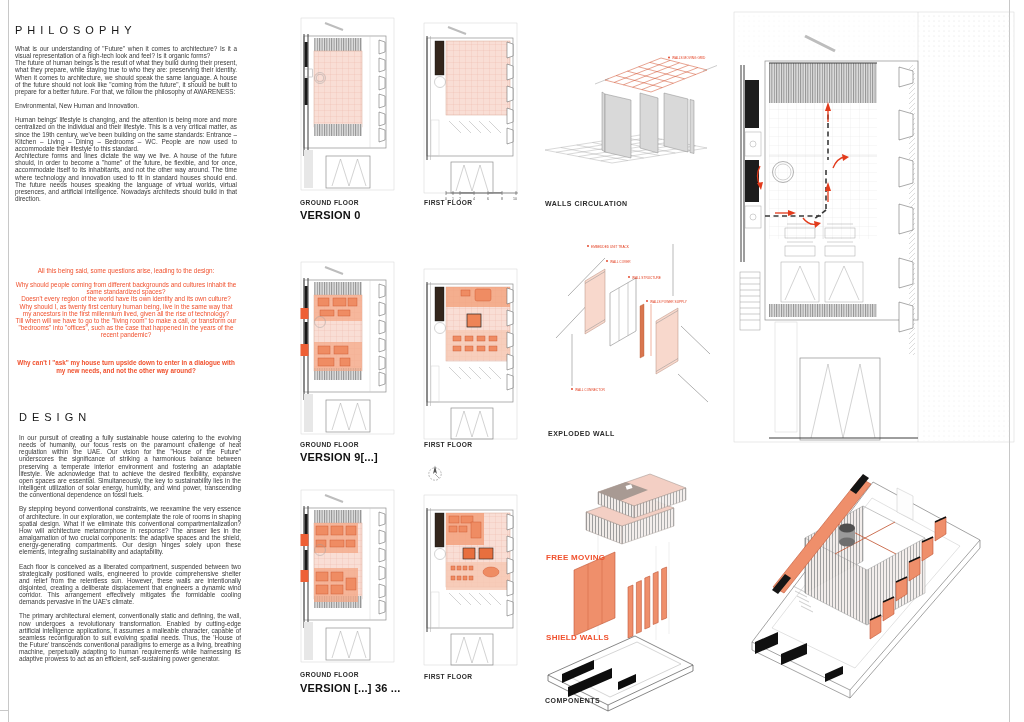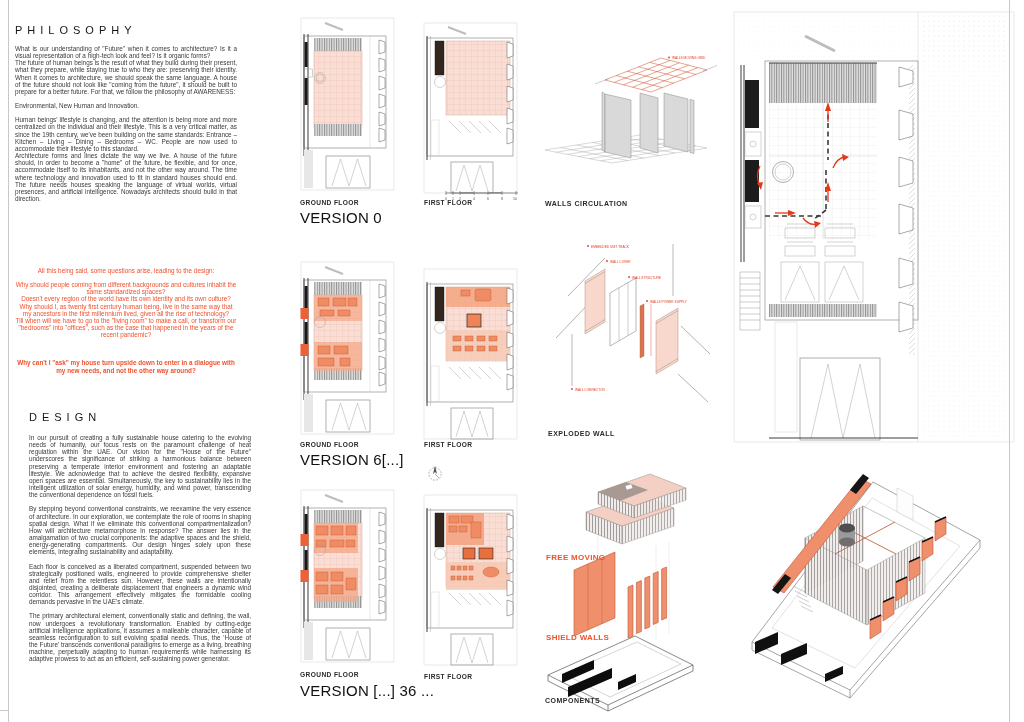--- a/index.html
+++ b/index.html
@@ -8,21 +8,21 @@
   .abs{position:absolute}
   .hairline{position:absolute;background:#c8c8c8}
   .h{font-weight:normal;font-size:11px;letter-spacing:5px;color:#161616}
   .body-t{font-size:6.35px;line-height:1.13;text-align:justify;color:#3a3a3a;white-space:pre-line;margin-top:7px}
   .orange{color:#f0512e}
   .center{text-align:center}
   .q{font-size:6.35px;line-height:1.13;white-space:pre-line}
   .qfirst{margin-top:7px}
   .fq{font-weight:bold;margin-top:21px}
   .flabel{font-size:6.6px;font-weight:bold;letter-spacing:0.4px;color:#2b2b2b}
-  .vlabel{font-size:15px;font-weight:normal;color:#101010;letter-spacing:0.2px}
+  .vlabel{font-size:11px;font-weight:bold;color:#101010;letter-spacing:0.2px}
   .dlabel{font-size:7px;font-weight:bold;letter-spacing:0.5px;color:#2b2b2b}
   .olabel{font-size:8px;font-weight:bold;color:#f0512e;letter-spacing:0.3px}
   svg.abs{overflow:visible}
   .ol{fill:none;stroke:#8f8f8f;stroke-width:0.7}
   .olt{fill:none;stroke:#9c9c9c;stroke-width:0.45}
   .olf{fill:none;stroke:#cfcfcf;stroke-width:0.45}
   .wt{stroke:#3c3c3c;stroke-width:1;fill:none}
   .win path{fill:#fff;stroke:#555;stroke-width:0.5}
   .furn-d rect,.furn-d ellipse{fill:#ef8c63;stroke:#c9522a;stroke-width:0.4}
   .redl{stroke:#e23a1b;stroke-width:1.3;fill:none}
@@ -84,21 +84,21 @@
 
   <div class="abs orange center" style="left:0;top:243px;width:222px">
     <p class="q">All this being said, some questions arise, leading to the design:</p>
     <p class="q qfirst">Why should people coming from different backgrounds and cultures inhabit the same standardized spaces?</p>
     <p class="q">Doesn't every region of the world have its own identity and its own culture?</p>
     <p class="q">Why should I, as twenty first century human being, live in the same way that my ancestors in the first millennium lived, given all the rise of technology?</p>
     <p class="q">Till when will we have to go to the "living room" to make a call, or transform our "bedrooms" into "offices", such as the case that happened in the years of the recent pandemic?</p>
     <p class="q fq">Why can't I "ask" my house turn upside down to enter in a dialogue with my new needs, and not the other way around?</p>
   </div>
 
-  <div class="abs" style="left:14px;top:387px;width:222px">
+  <div class="abs" style="left:4px;top:387px;width:222px">
     <div class="h">DESIGN</div>
     <p class="body-t" style="margin-top:11px">In our pursuit of creating a fully sustainable house catering to the evolving needs of humanity, our focus rests on the paramount challenge of heat regulation within the UAE. Our vision for the "House of the Future" underscores the significance of striking a harmonious balance between preserving a temperate interior environment and fostering an adaptable lifestyle. We acknowledge that to achieve the desired flexibility, expansive open spaces are essential. Simultaneously, the key to sustainability lies in the intelligent utilization of solar energy, humidity, and wind power, transcending the conventional dependence on fossil fuels.</p>
     <p class="body-t">By stepping beyond conventional constraints, we reexamine the very essence of architecture. In our exploration, we contemplate the role of rooms in shaping spatial design. What if we eliminate this conventional compartmentalization? How will architecture metamorphose in response? The answer lies in the amalgamation of two crucial components: the adaptive spaces and the shield, energy-generating compartments. Our design hinges solely upon these elements, integrating sustainability and adaptability.</p>
     <p class="body-t">Each floor is conceived as a liberated compartment, suspended between two strategically positioned walls, engineered to provide comprehensive shelter and relief from the relentless sun. However, these walls are intentionally disjointed, creating a deliberate displacement that engineers a dynamic wind corridor. This arrangement effectively mitigates the formidable cooling demands pervasive in the UAE's climate.</p>
     <p class="body-t">The primary architectural element, conventionally static and defining, the wall, now undergoes a revolutionary transformation. Enabled by cutting-edge artificial intelligence applications, it assumes a malleable character, capable of seamless reconfiguration to suit evolving spatial needs. Thus, the 'House of the Future' transcends conventional paradigms to emerge as a living, breathing machine, perpetually adapting to human requirements while harnessing its adaptive prowess to act as an efficient, self-sustaining power generator.</p>
   </div>
 </div>
 
 <svg class="abs" viewBox="0 0 96 180" style="left:300px;top:14px;width:96px;height:180px">
   <rect x="1" y="4" width="93" height="172" class="olf"></rect>
@@ -265,21 +265,21 @@
       <path d="M84,88 L90,90 L90,102 L84,104 Z"></path>
       <path d="M84,108 L90,110 L90,122 L84,124 Z"></path>
     </g>
   <rect x="8" y="100" width="8" height="36" class="olf"></rect>
   <rect x="28" y="142" width="42" height="31" class="ol"></rect>
   <path d="M33,171 L41,145 L49,171" class="olt"></path>
     <path d="M49,171 L57,145 L65,171" class="olt"></path>
 </svg>
 
 <div class="abs flabel" style="left:300px;top:441px">GROUND FLOOR</div>
-<div class="abs vlabel" style="left:300px;top:451px">VERSION 6[...]</div>
+<div class="abs vlabel" style="left:300px;top:451px">VERSION 9[...]</div>
 <div class="abs flabel" style="left:424px;top:441px">FIRST FLOOR</div>
 
 <svg class="abs" viewBox="0 0 20 20" style="left:425px;top:463px;width:20px;height:20px">
   <circle cx="10" cy="11" r="6.2" fill="none" stroke="#8a8a8a" stroke-width="0.6" stroke-dasharray="2 1.2"></circle>
   <path d="M10,2.5 L12,11 L10,9 L8,11 Z" fill="#555"></path>
   <line x1="10" y1="11" x2="14" y2="15" stroke="#777" stroke-width="0.6"></line>
 </svg>
 
 <svg class="abs" viewBox="0 0 96 180" style="left:300px;top:486px;width:96px;height:180px">
   <rect x="1" y="4" width="93" height="172" class="olf"></rect>

